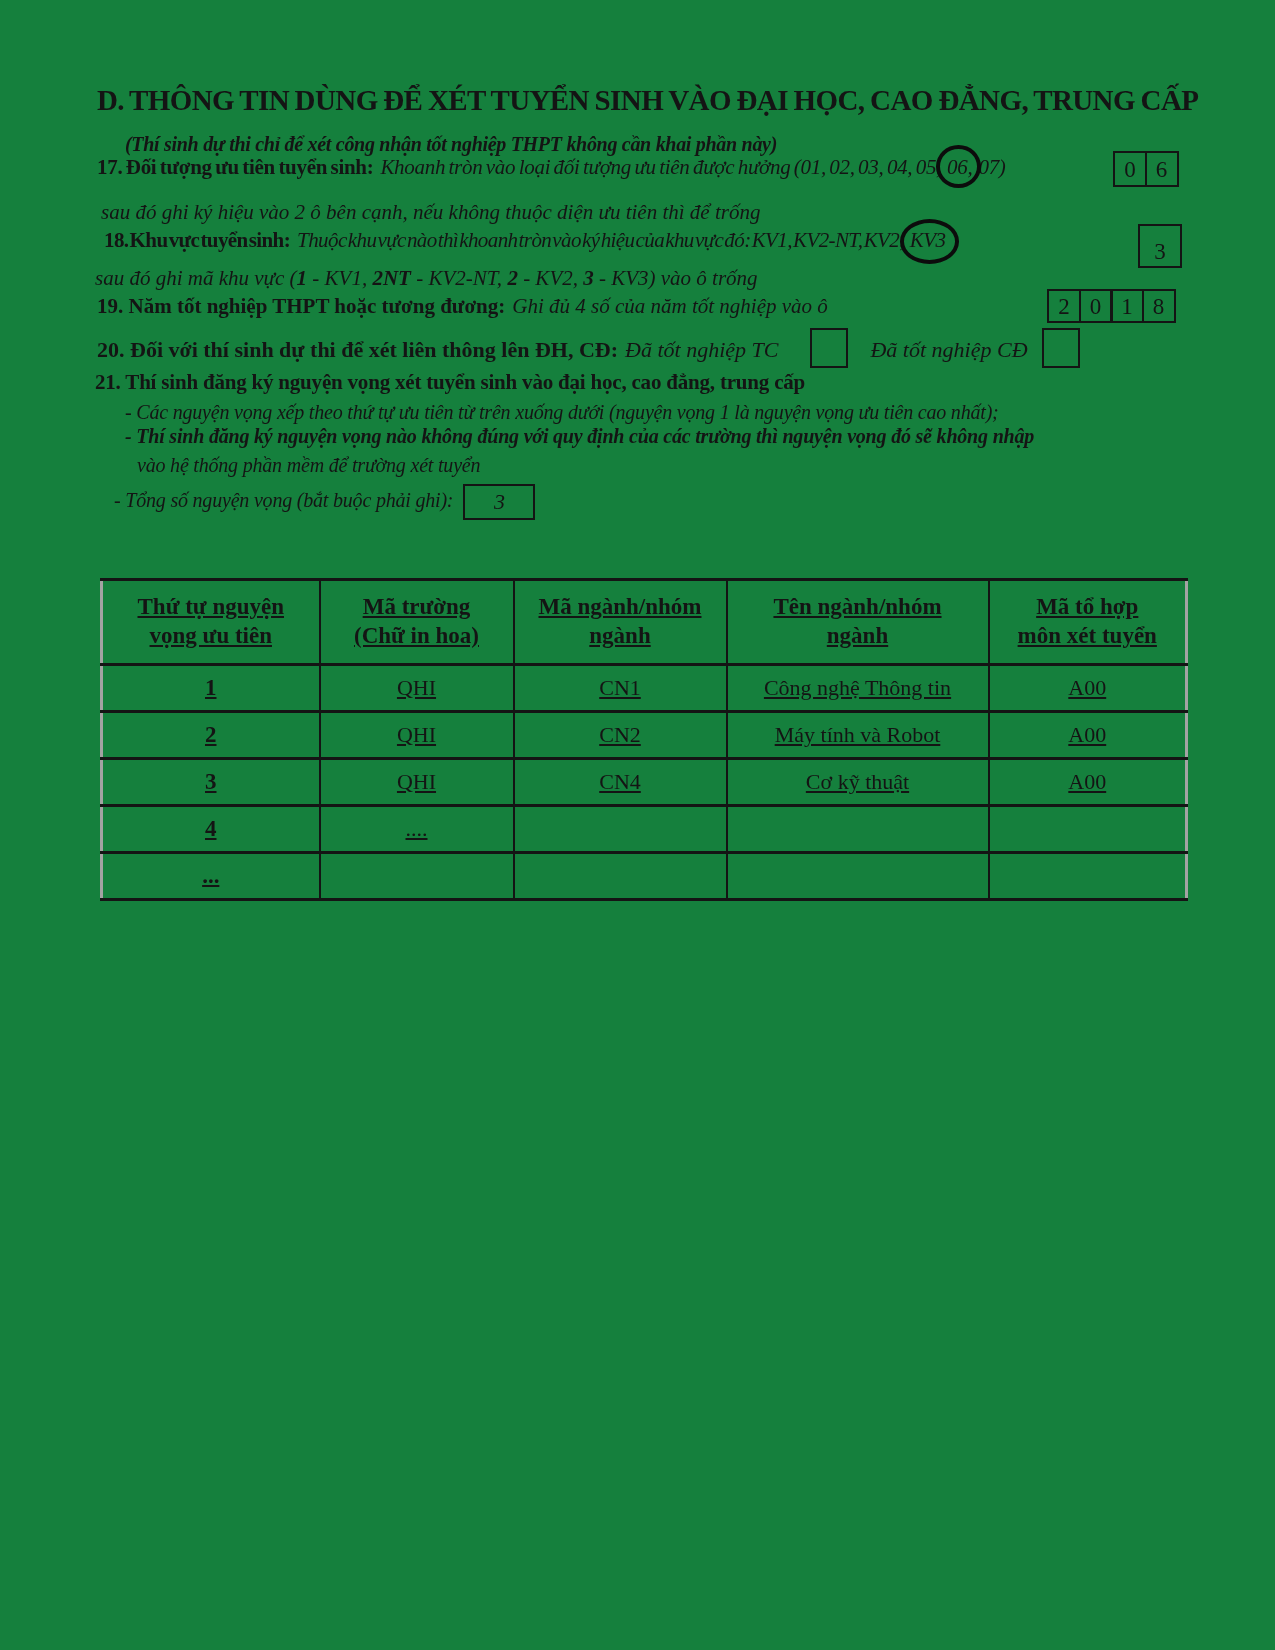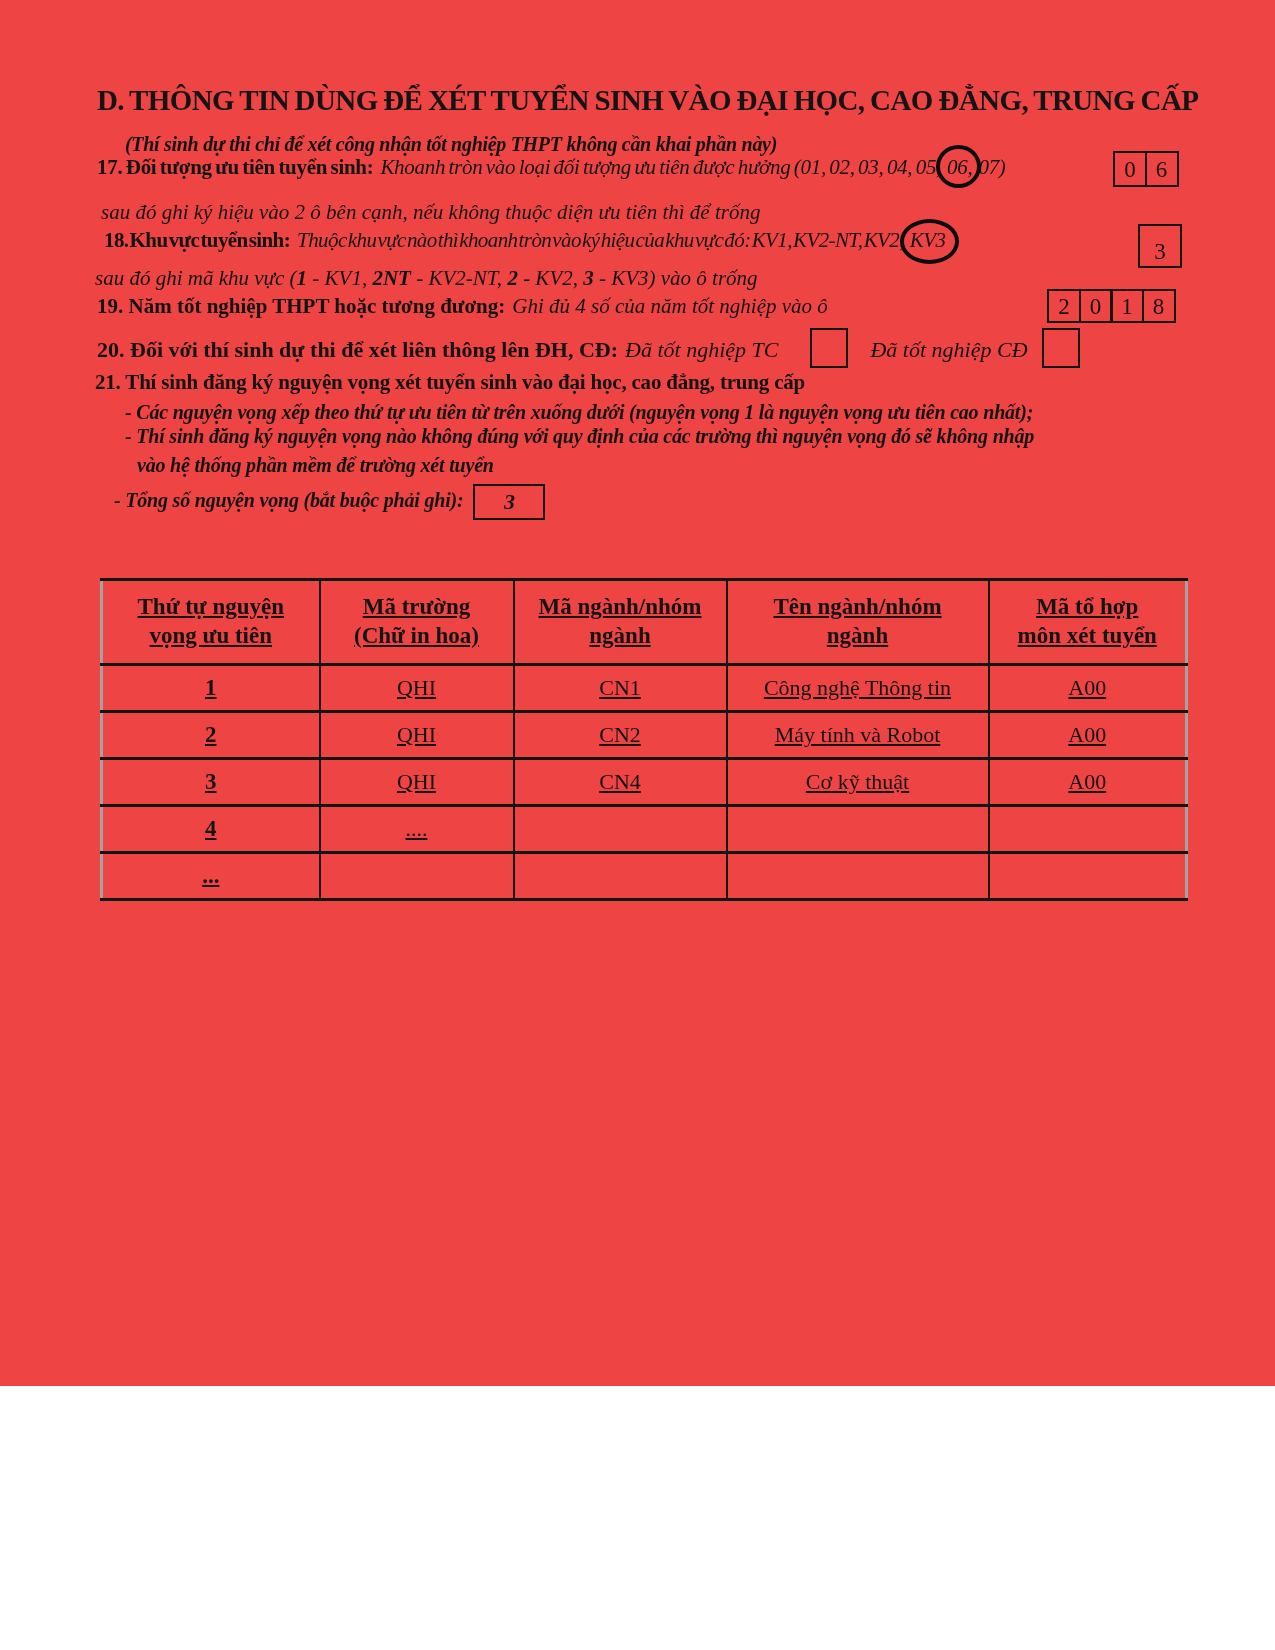--- a/index.html
+++ b/index.html
@@ -1,19 +1,19 @@
 <!DOCTYPE html>
 <html><head>
 <meta charset="utf-8">
 <style>
   html, body { margin:0; padding:0; background:#ffffff; }
   .page {
     position:relative;
-    width:1275px; height:1386px;
-    background:#ef4444;
+    width:1275px; height:1650px;
+    background:#15803d;
     color:#141414;
     font-family:"Liberation Serif","DejaVu Serif",serif;
     overflow:hidden;
   }
   .abs { position:absolute; white-space:nowrap; }
   .b  { font-weight:bold; }
   .i  { font-style:italic; }
   .bi { font-weight:bold; font-style:italic; }
 
   .title {
@@ -65,21 +65,21 @@
   .cd-label { margin-left:22px; }
   .cd-box { margin-left:14px; }
   .total-box {
     display:inline-block; box-sizing:border-box;
     width:72px; height:36px; border:2.5px solid #141414;
     margin-left:10px; text-align:center;
     font-size:22px; line-height:32px; vertical-align:middle;
     font-style:italic;
   }
 
-  .note { font-size:20px; font-style:italic; letter-spacing:-0.2px;font-weight:bold; }
+  .note { font-size:20px; font-style:italic; letter-spacing:-0.2px; }
   .note-strong { font-weight:600; }
 
   
   .wish-table {
     position:absolute; left:100px; top:578px;
     border-collapse:collapse; table-layout:fixed;
     border:3px solid #a3a3a3;
     text-decoration:underline;
   }
   .wish-table th, .wish-table td {

